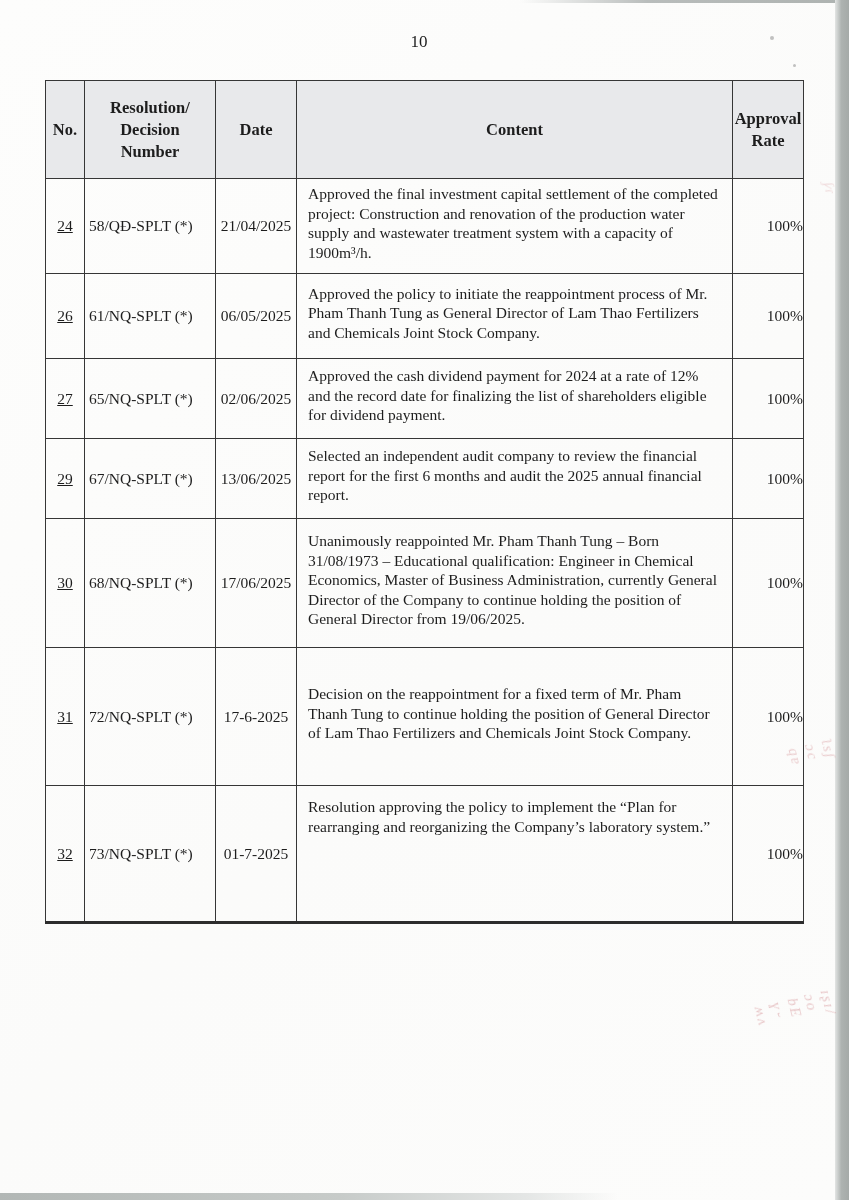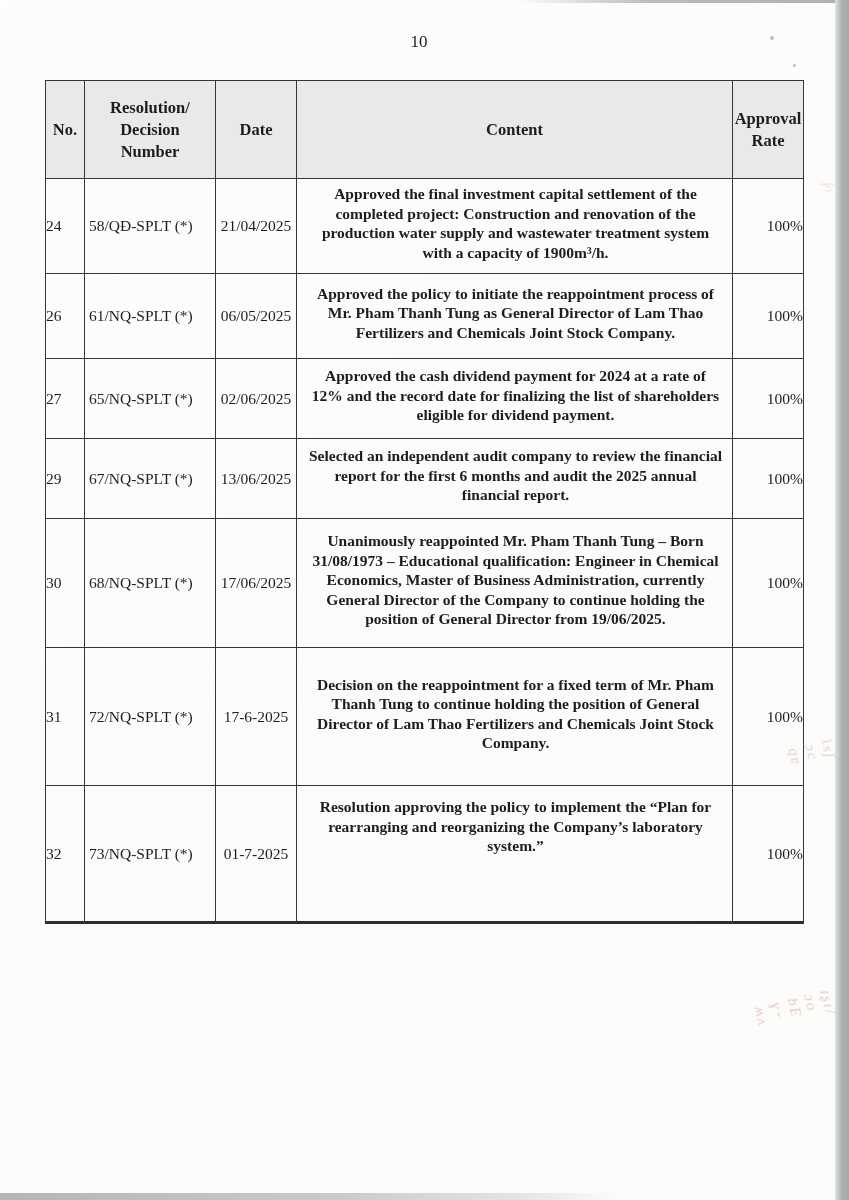--- a/index.html
+++ b/index.html
@@ -76,24 +76,24 @@
     height: 98px;
     background: #e8e9eb;
     font-weight: bold;
     font-size: 16.5px;
     line-height: 22px;
     text-align: center;
     vertical-align: middle;
     white-space: pre-line;
   }
 
-  .no-cell   { text-align: left; vertical-align: middle; }
+  .no-cell   { text-align: center; vertical-align: middle; text-decoration: underline; }
   .number-cell { padding-left: 4px; vertical-align: middle; }
   .date-cell { text-align: center; vertical-align: middle; padding: 0 1px; }
-  .content-cell { padding: 5px 9px 11px 11px; vertical-align: middle; text-align: center; font-weight: bold; }
+  .content-cell { padding: 5px 9px 11px 11px; vertical-align: middle; text-align: left; }
   .rate-cell { text-align: right; vertical-align: middle; }
 
   
   .row-0 { height: 82px; }
   .row-1 { height: 39px; }
   .row-2 { height: 85px; }
   .row-3 { height: 80px; }
   .row-4 { height: 55px; }
   .row-5 { height: 80px; }
   .row-6 { height: 129px; }

